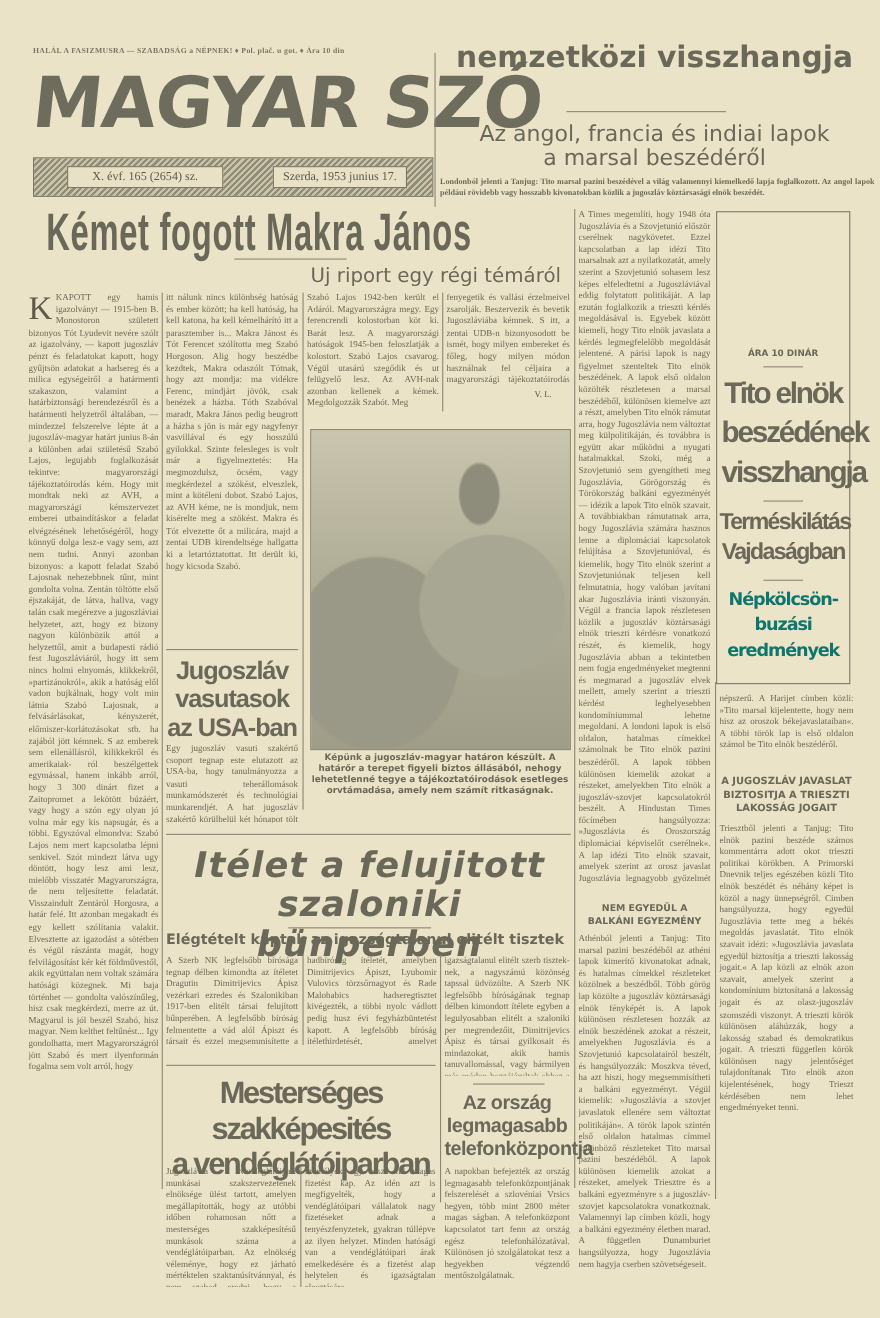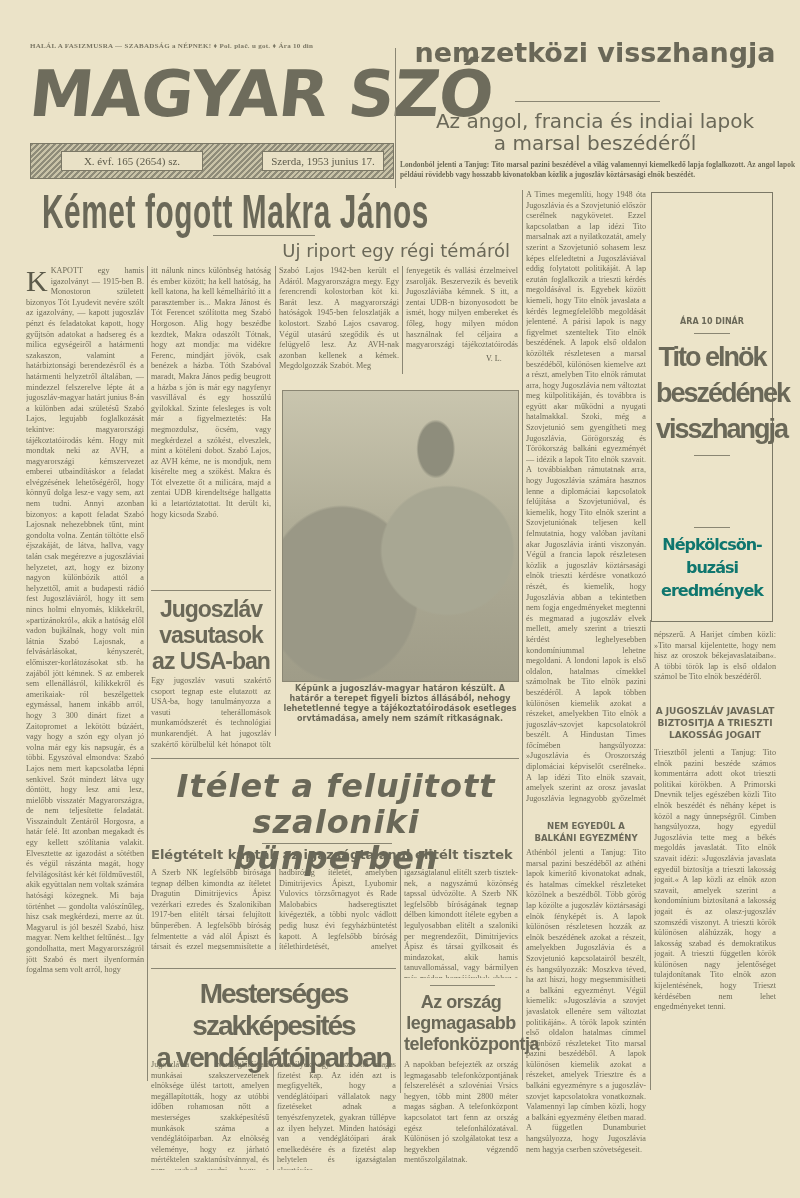--- a/index.html
+++ b/index.html
@@ -28,21 +28,21 @@
      border:1px solid #8a8673;}
   .dropcap{float:left;font-size:30px;line-height:26px;margin:2px 3px 0 0;font-family:"Liberation Serif",serif;color:#5c5a4a;}
 </style>
 </head>
 <body>
 
 <div class="abs slogan" style="left:30px;top:42px;">HALÁL A FASIZMUSRA — SZABADSÁG a NÉPNEK! ♦ Pol. plač. u got. ♦ Ára 10 din</div>
 <div class="abs masthead" style="left:30px;top:62px;">MAGYAR SZÓ</div>
 <div class="abs bar" style="left:30px;top:143px;width:362px;height:34px;">
   <div class="abs barbox" style="left:30px;top:7px;width:140px;height:18px;">X. évf. 165 (2654) sz.</div>
-  <div class="abs barbox" style="left:231px;top:7px;width:120px;height:18px;">Szerda, 1953 junius 17.</div>
+  <div class="abs barbox" style="left:217px;top:7px;width:120px;height:18px;">Szerda, 1953 junius 17.</div>
 </div>
 <div class="vrule" style="left:395px;top:48px;height:140px;"></div>
 
 <div class="abs h-sans center" style="left:400px;top:38px;width:390px;font-size:27px;line-height:30px;">
   <div>nemzetközi visszhangja</div>
 </div>
 <div class="hrule" style="left:515px;top:101px;width:145px;"></div>
 <div class="abs h-light" style="left:400px;top:110px;width:390px;font-size:20px;line-height:22px;">
   <div>Az angol, francia és indiai lapok</div>
   <div>a marsal beszédéről</div>
@@ -52,20 +52,21 @@
 <div class="vrule" style="left:522px;top:190px;height:890px;"></div>
 <div class="vrule" style="left:650px;top:620px;height:470px;"></div>
 
 <div class="abs txt" style="left:526px;top:190px;width:120px;height:615px;">A Times megemlíti, hogy 1948 óta Jugoszlávia és a Szovjetunió először cserélnek nagykövetet. Ezzel kapcsolatban a lap idézi Tito marsalnak azt a nyilatkozatát, amely szerint a Szovjetunió sohasem lesz képes elfeledtetni a Jugoszláviával eddig folytatott politikáját. A lap ezután foglalkozik a trieszti kérdés megoldásával is. Egyebek között kiemeli, hogy Tito elnök javaslata a kérdés legmegfelelőbb megoldását jelentené. A párisi lapok is nagy figyelmet szenteltek Tito elnök beszédének. A lapok első oldalon közölték részletesen a marsal beszédéből, különösen kiemelve azt a részt, amelyben Tito elnök rámutat arra, hogy Jugoszlávia nem változtat meg külpolitikáján, és továbbra is együtt akar működni a nyugati hatalmakkal. Szoki, még a Szovjetunió sem gyengítheti meg Jugoszlávia, Görögország és Törökország balkáni egyezményét — idézik a lapok Tito elnök szavait. A továbbiakban rámutatnak arra, hogy Jugoszlávia számára hasznos lenne a diplomáciai kapcsolatok felújítása a Szovjetunióval, és kiemelik, hogy Tito elnök szerint a Szovjetuniónak teljesen kell felmutatnia, hogy valóban javítani akar Jugoszlávia iránti viszonyán. Végül a francia lapok részletesen közlik a jugoszláv köztársasági elnök trieszti kérdésre vonatkozó részét, és kiemelik, hogy Jugoszlávia abban a tekintetben nem fogja engedményeket megtenni és megmarad a jugoszláv elvek mellett, amely szerint a trieszti kérdést leghelyesebben kondomíniummal lehetne megoldani. A londoni lapok is első oldalon, hatalmas címekkel számolnak be Tito elnök pazini beszédéről. A lapok többen különösen kiemelik azokat a részeket, amelyekben Tito elnök a jugoszláv-szovjet kapcsolatokról beszélt. A Hindustan Times főcímében hangsúlyozza: »Jugoszlávia és Oroszország diplomáciai képviselőt cserélnek«. A lap idézi Tito elnök szavait, amelyek szerint az orosz javaslat Jugoszlávia legnagyobb győzelmét jelenti. A Times of India a maga részéről hangsúlyozza, hogy Tito elnök ismét kondomíniumot javasolt Olaszországnak mint a trieszti kérdés legjobb megoldását.</div>
 
 <div class="abs" style="left:651px;top:192px;width:120px;height:428px;border:1.5px solid #7b7866;background:#ece4c9;">
   <div class="abs center" style="left:0;top:124px;width:120px;font-size:8px;font-weight:bold;font-family:'DejaVu Sans',sans-serif;color:#6a6858;">ÁRA 10 DINÁR</div>
   <div class="hrule" style="left:42px;top:140px;width:36px;"></div>
   <div class="abs center" style="left:4px;top:146px;width:112px;font-family:'Liberation Sans',sans-serif;font-weight:bold;font-size:27px;line-height:36px;color:#6a6858;letter-spacing:-2px;">Tito elnök beszédének visszhangja</div>
   <div class="hrule" style="left:42px;top:262px;width:36px;"></div>
+  <div class="abs center" style="left:2px;top:268px;width:116px;font-family:'Liberation Sans',sans-serif;font-weight:bold;font-size:21px;line-height:27px;color:#6a6858;letter-spacing:-1.5px;">Terméskilátás Vajdaságban</div>
   <div class="hrule" style="left:42px;top:334px;width:36px;"></div>
   <div class="abs center" style="left:2px;top:340px;width:116px;font-family:'DejaVu Sans',sans-serif;font-weight:bold;font-size:16px;line-height:23px;color:#0f766e;letter-spacing:-1px;">Népkölcsön-buzási eredmények</div>
 </div>
 
 <div class="abs h-cond" style="left:42px;top:186px;font-size:48px;line-height:52px;letter-spacing:1px;">Kémet fogott Makra János</div>
 <div class="hrule" style="left:213px;top:235px;width:102px;"></div>
 <div class="abs h-light" style="left:40px;top:240px;width:470px;font-size:18px;line-height:22px;text-align:right;">Uj riport egy régi témáról</div>
 
 <div class="abs txt" style="left:26px;top:266px;width:118px;height:815px;">
   <span class="dropcap">K</span><span>KAPOTT egy hamis igazolványt — 1915-ben B. Monostoron született bizonyos Tót Lyudevit nevére szólt az igazolvány, — kapott jugoszláv pénzt és feladatokat kapott, hogy gyűjtsön adatokat a hadsereg és a milica egységeiről a határmenti szakaszon, valamint a határbiztonsági berendezésről és a határmenti helyzetről általában, — mindezzel felszerelve lépte át a jugoszláv-magyar határt junius 8-án a különben adai születésű Szabó Lajos, legujabb foglalkozását tekintve: magyarországi tájékoztatóirodás kém. Hogy mit mondtak neki az AVH, a magyarországi kémszervezet emberei utbaindításkor a feladat elvégzésének lehetőségéről, hogy könnyű dolga lesz-e vagy sem, azt nem tudni. Annyi azonban bizonyos: a kapott feladat Szabó Lajosnak nehezebbnek tűnt, mint gondolta volna. Zentán töltötte első éjszakáját, de látva, hallva, vagy talán csak megérezve a jugoszláviai helyzetet, azt, hogy ez bizony nagyon különbözik attól a helyzettől, amit a budapesti rádió fest Jugoszláviáról, hogy itt sem nincs holmi elnyomás, klikkekről, »partizánokról«, akik a hatóság elől vadon bujkálnak, hogy volt min látnia Szabó Lajosnak, a felvásárlásokat, kényszerét, előmiszer-korlátozásokat stb. ha zajából jött kémnek. S az emberek sem ellenállásról, kilikkekről és amerikaiak- ról beszélgettek egymással, hanem inkább arról, hogy 3 300 dinárt fizet a Zaitopromet a lekötött búzáért, vagy hogy a szón egy olyan jó volna már egy kis napsugár, és a többi. Egyszóval elmondva: Szabó Lajos nem mert kapcsolatba lépni senkivel. Szót mindezt látva ugy döntött, hogy lesz ami lesz, mielőbb visszatér Magyarországra, de nem teljesítette feladatát. Visszaindult Zentáról Horgosra, a határ felé. Itt azonban megakadt és egy kellett szólítania valakit. Elvesztette az igazodást a sötétben és végül rászánta magát, hogy felvilágosítást kér két földművestől, akik együttalan nem voltak számára hatósági közegnek. Mi baja történhet — gondolta valószínűleg, hisz csak megkérdezi, merre az út. Magyarul is jól beszél Szabó, hisz magyar. Nem kelthet feltűnést... Igy gondolhatta, mert Magyarországról jött Szabó és mert ilyenformán fogalma sem volt arról, hogy</span>

